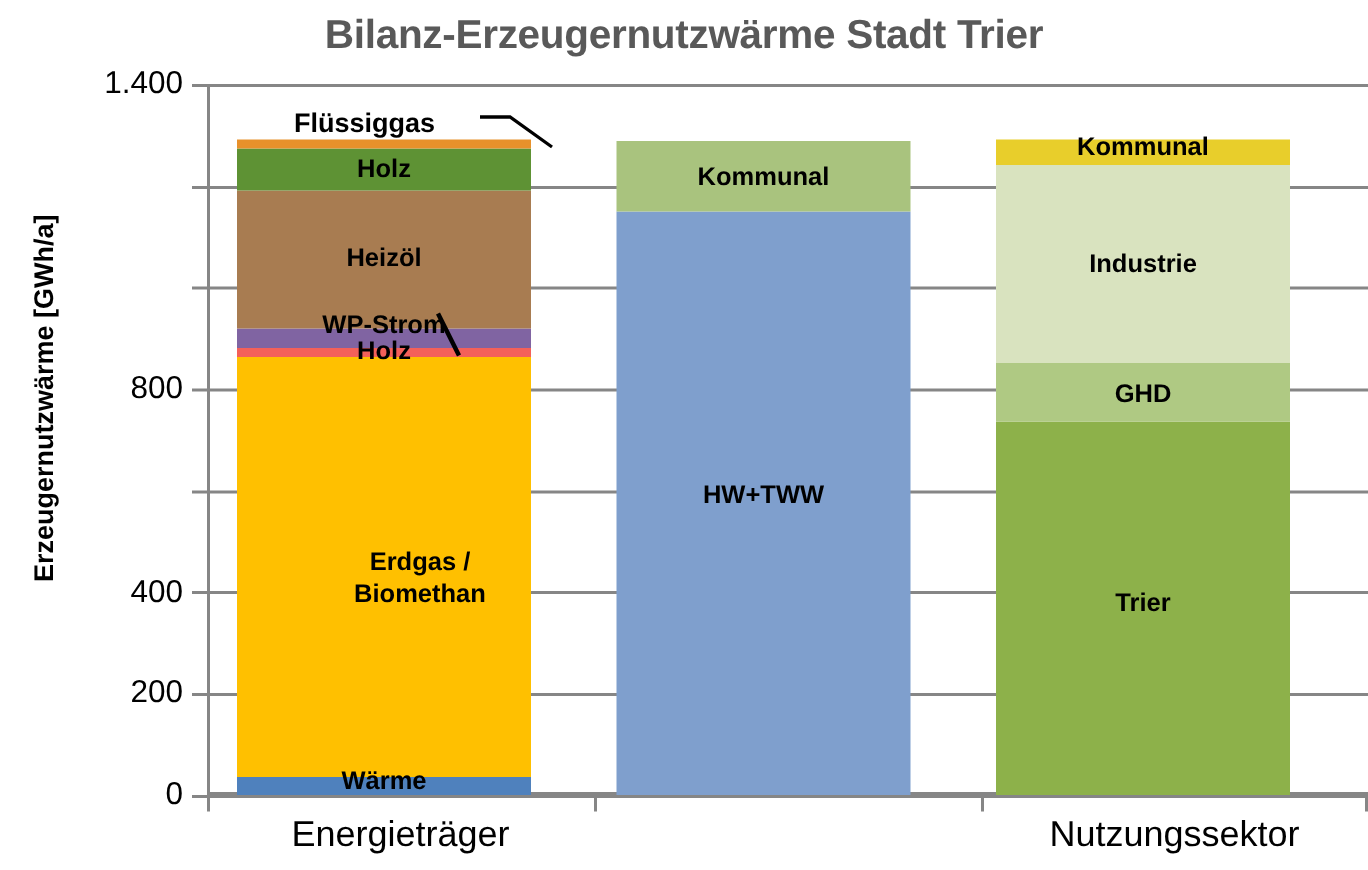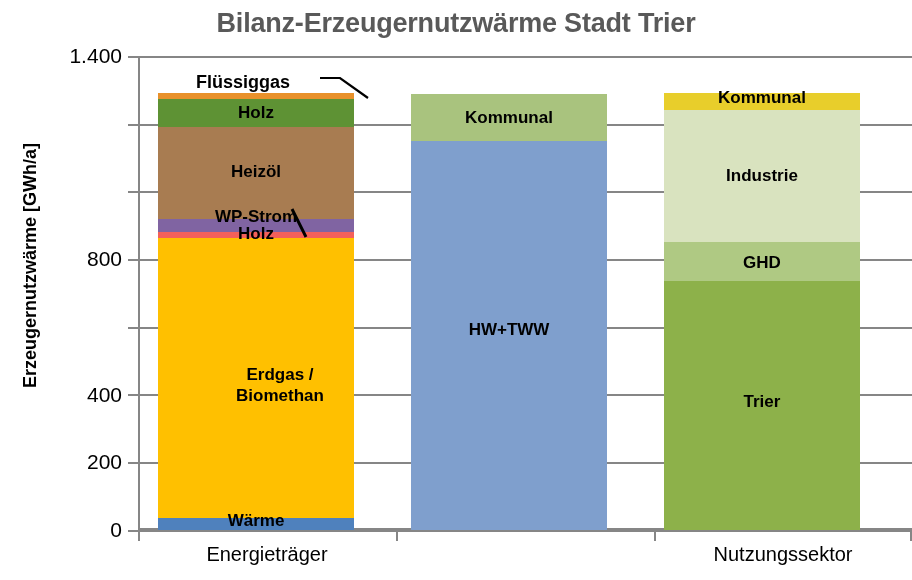--- a/index.html
+++ b/index.html
@@ -142,21 +142,21 @@
     position: absolute;
     top: 530px;
     width: 2px;
     height: 11px;
     background: #868686;
   }
   .cat-label {
     position: absolute;
     top: 543px;
     text-align: center;
-    font-size: 20px;
+    font-size: 24px;
     color: #000000;
     white-space: nowrap;
   }
 
   
   #callout-fluessiggas {
     position: absolute;
     left: 196px;
     top: 72px;
     font-size: 18px;

